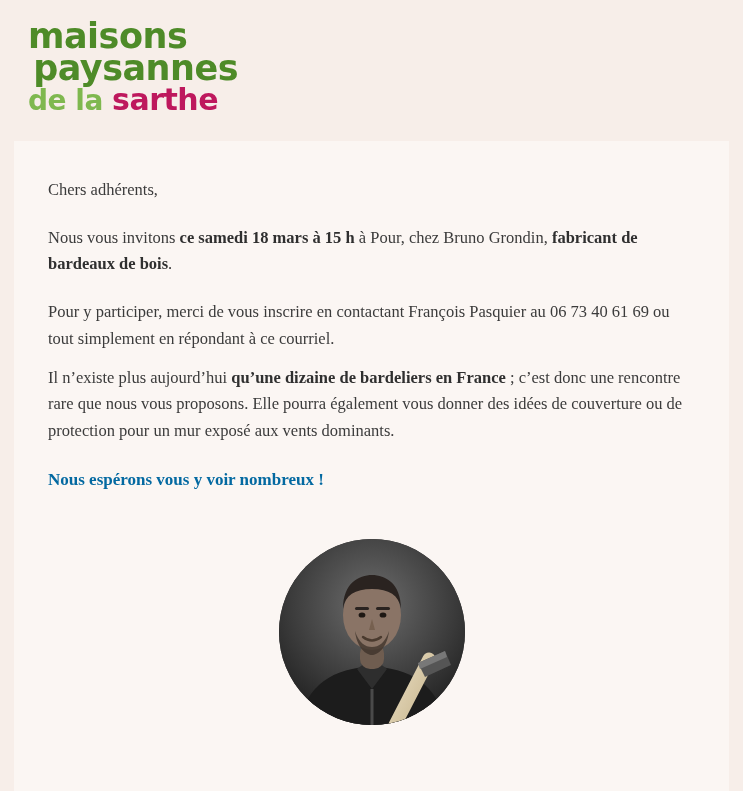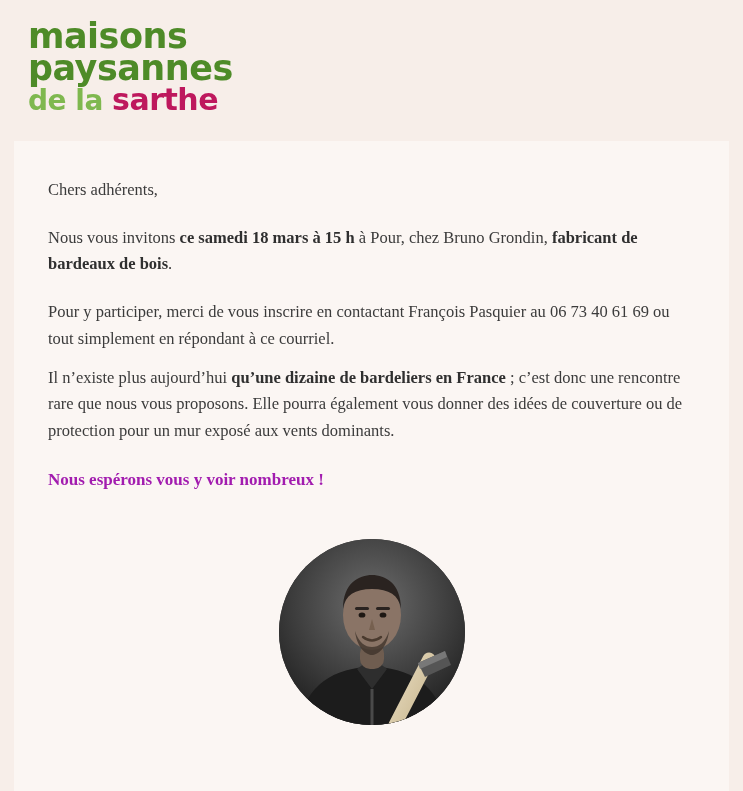--- a/index.html
+++ b/index.html
@@ -39,20 +39,21 @@
   }
   .logo-line1 {
     font-size: 35px;
     color: #4e8b28;
     display: block;
   }
   .logo-line2 {
     font-size: 35px;
     color: #4e8b28;
     display: block;
+    text-align: right;
   }
   .logo-line3 {
     display: block;
     font-size: 22px;
     color: #7fb84f;
     margin-top: 2px;
   }
   .logo-line3 .small {
     font-size: 28px;
   }
@@ -85,21 +86,21 @@
   .body-text p.tight {
     margin-bottom: 12px;
   }
   .body-text strong {
     font-weight: bold;
     color: #2f2f2f;
   }
   .closing {
     font-weight: bold;
     font-size: 17px;
-    color: #a21caf;
+    color: #0369a1;
     margin-top: 28px;
   }
 
   
   .photo-wrap {
     margin-top: 46px;
     text-align: center;
   }
   .photo {
     display: inline-block;

